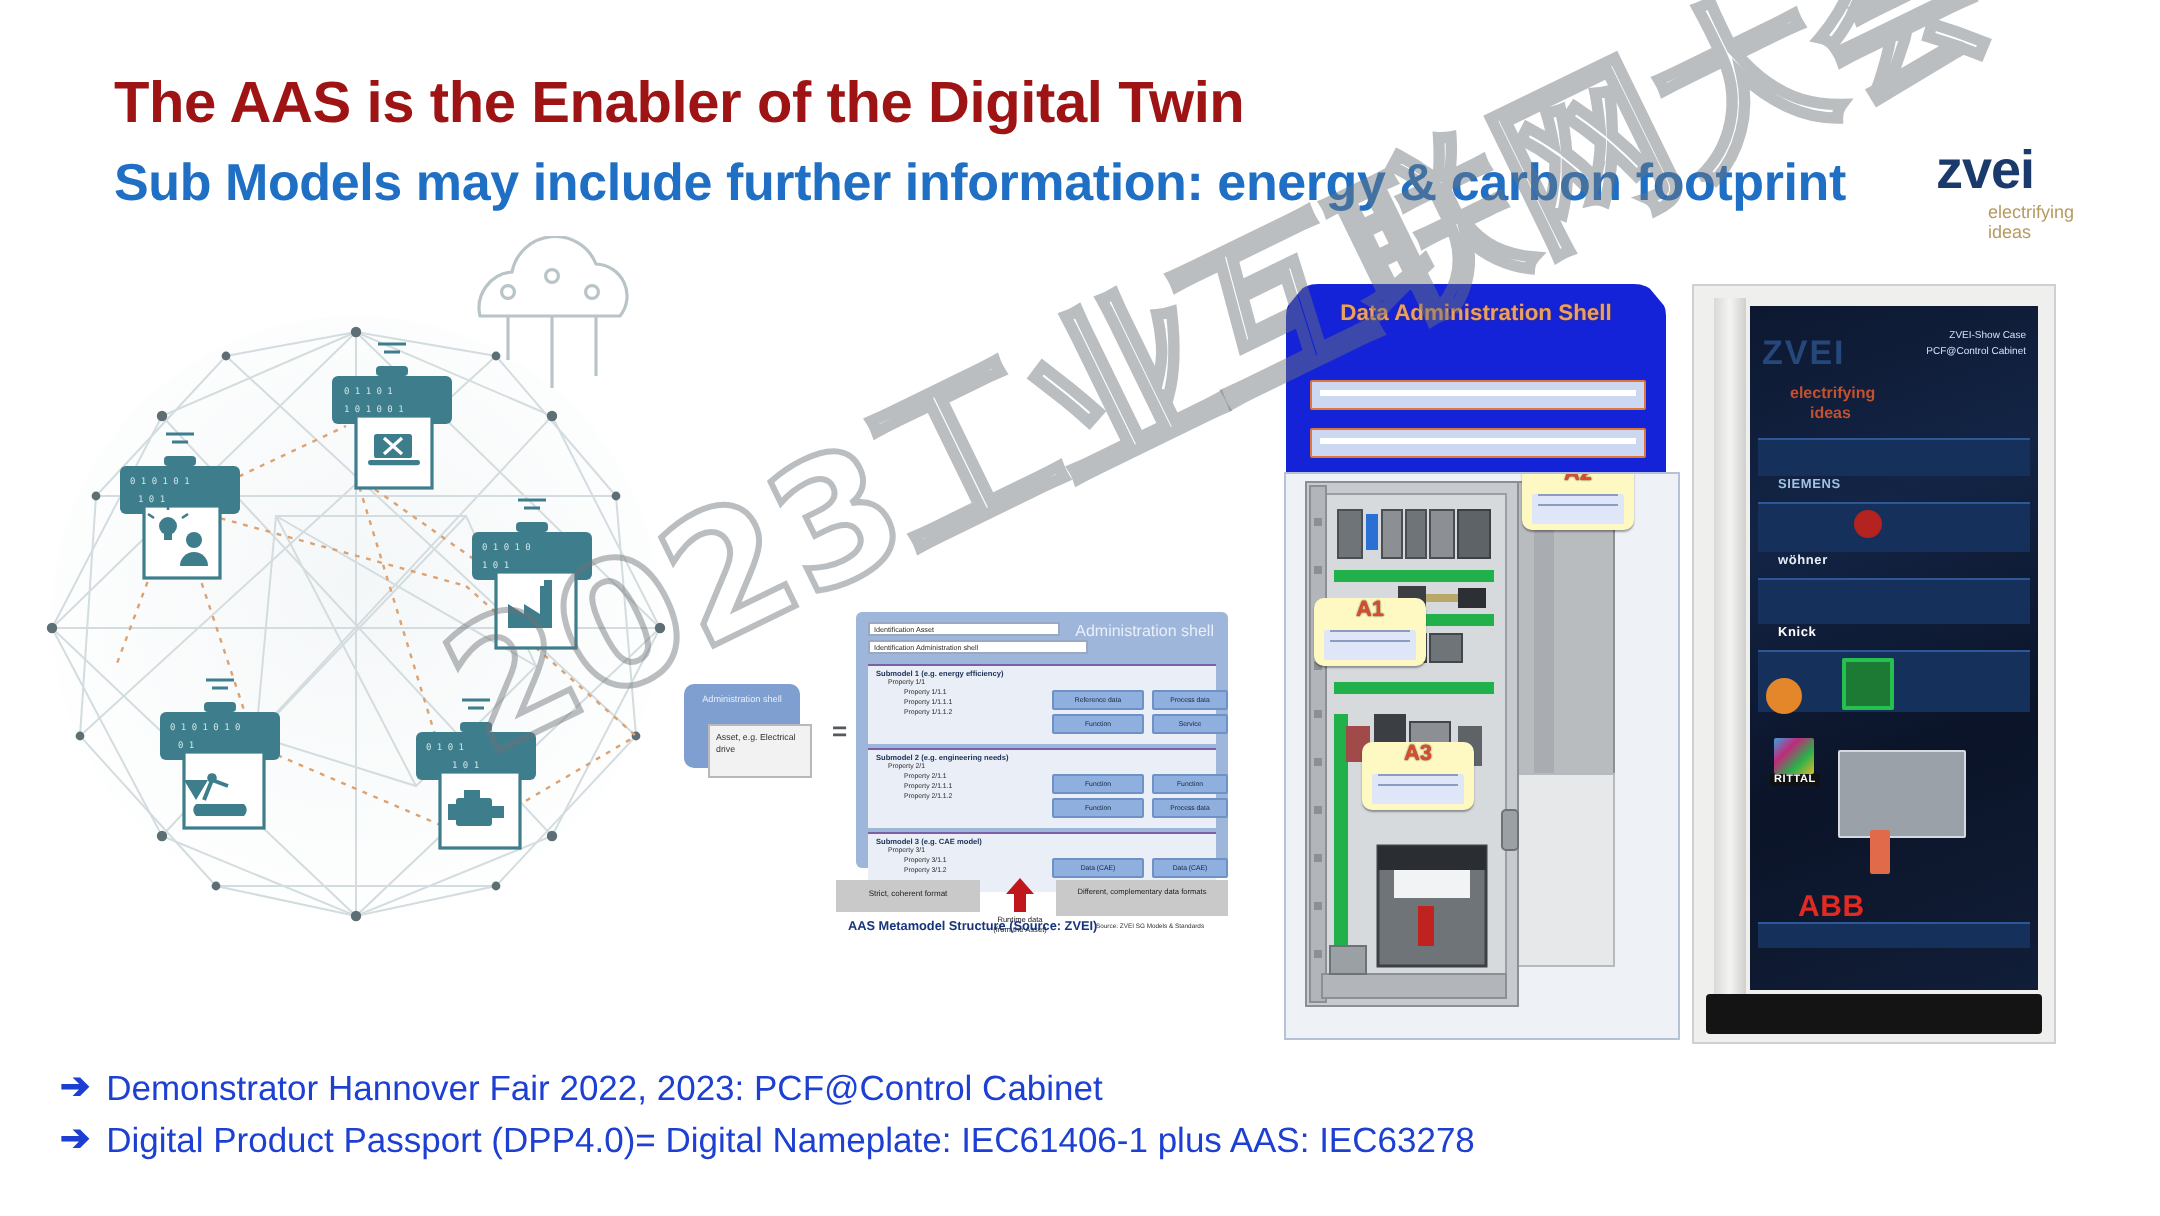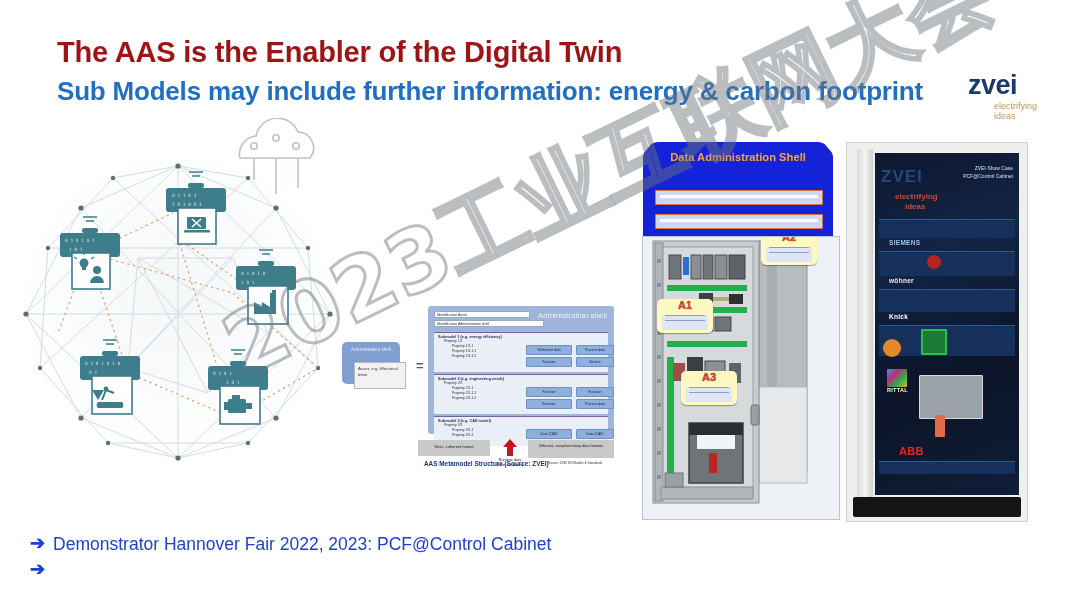--- a/index.html
+++ b/index.html
@@ -413,31 +413,32 @@
       <div class="ph-brand" style="left:14px;top:124px;color:#e8eef6;">wöhner</div>
       <div class="ph-strip" style="left:4px;right:4px;top:136px;height:22px;"></div>
       <div class="ph-brand" style="left:14px;top:160px;color:#ffffff;">Knick</div>
       <div class="ph-strip" style="left:4px;right:4px;top:172px;height:30px;"></div>
       <div class="ph-chip" style="left:46px;top:176px;width:22px;height:22px;background:#1d7a35;border:2px solid #27c04f;"></div>
       <div class="ph-chip" style="left:8px;top:186px;width:18px;height:18px;background:#e4862a;border-radius:9px;"></div>
       <div class="ph-chip" style="left:12px;top:216px;width:20px;height:18px;background:linear-gradient(135deg,#3aa0e0,#c02a7a,#2ab04a,#e2b52a);"></div>
       <div class="ph-brand" style="left:10px;top:234px;font-size:5.5px;color:#fff;background:#111;padding:0 2px;">RITTAL</div>
       <div class="ph-chip" style="left:44px;top:222px;width:62px;height:42px;background:#9ba1a8;border:1px solid #d6dade;"></div>
       <div class="ph-chip" style="left:60px;top:262px;width:10px;height:22px;background:#e06a4a;"></div>
-      <div class="ph-brand" style="left:24px;top:292px;font-size:11px;color:#e02a22;">ABB</div>
+      <div class="ph-brand" style="left:24px;top:292px;font-size:15px;color:#e02a22;">ABB</div>
       <div class="ph-strip" style="left:4px;right:4px;top:308px;height:12px;"></div>
     </div>
     <div class="photo-base"></div>
   </div>
 
   <div class="wm">2023工业互联网大会</div>
 
   <div class="bullets">
     <div class="bl">
       <span class="bl-arrow">➔</span>
       <span class="bl-text">Demonstrator Hannover Fair 2022, 2023: PCF@Control Cabinet</span>
     </div>
     <div class="bl">
       <span class="bl-arrow">➔</span>
+      <span class="bl-text">Digital Product Passport (DPP4.0)= Digital Nameplate: IEC61406-1 plus AAS: IEC63278</span>
     </div>
   </div>
 
 </div>
 
 </body></html>

